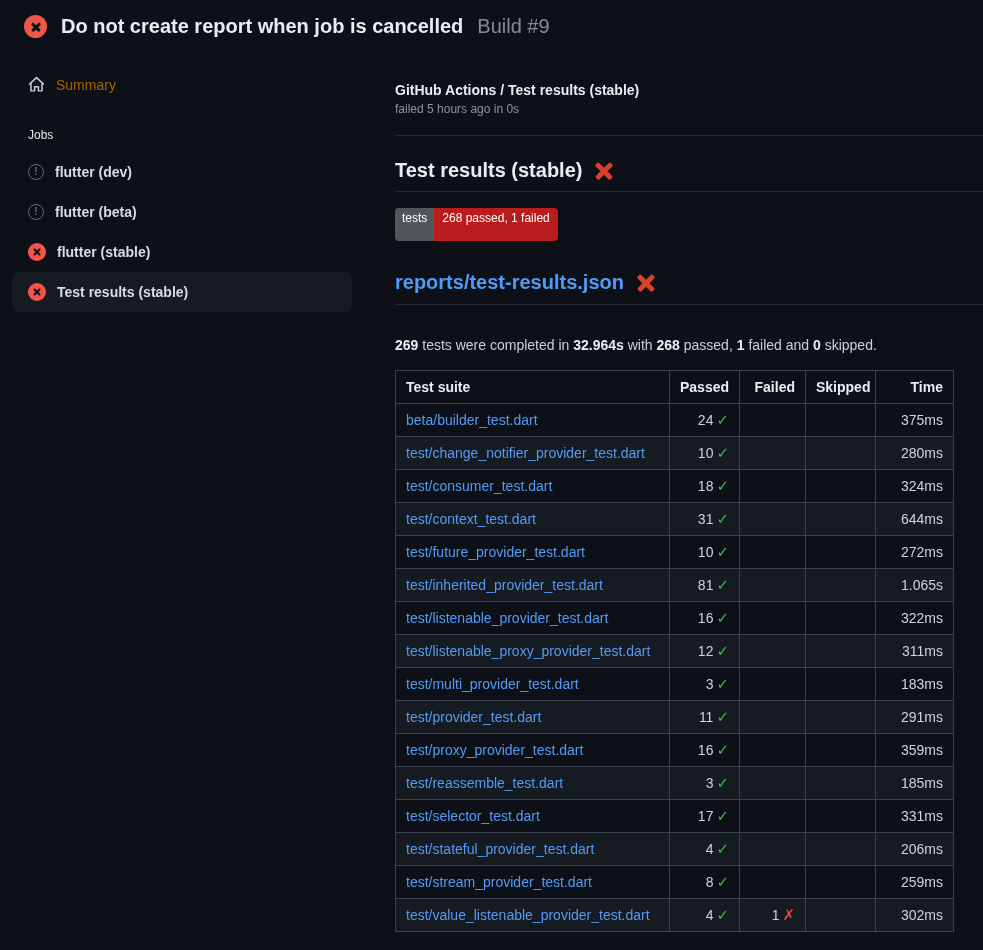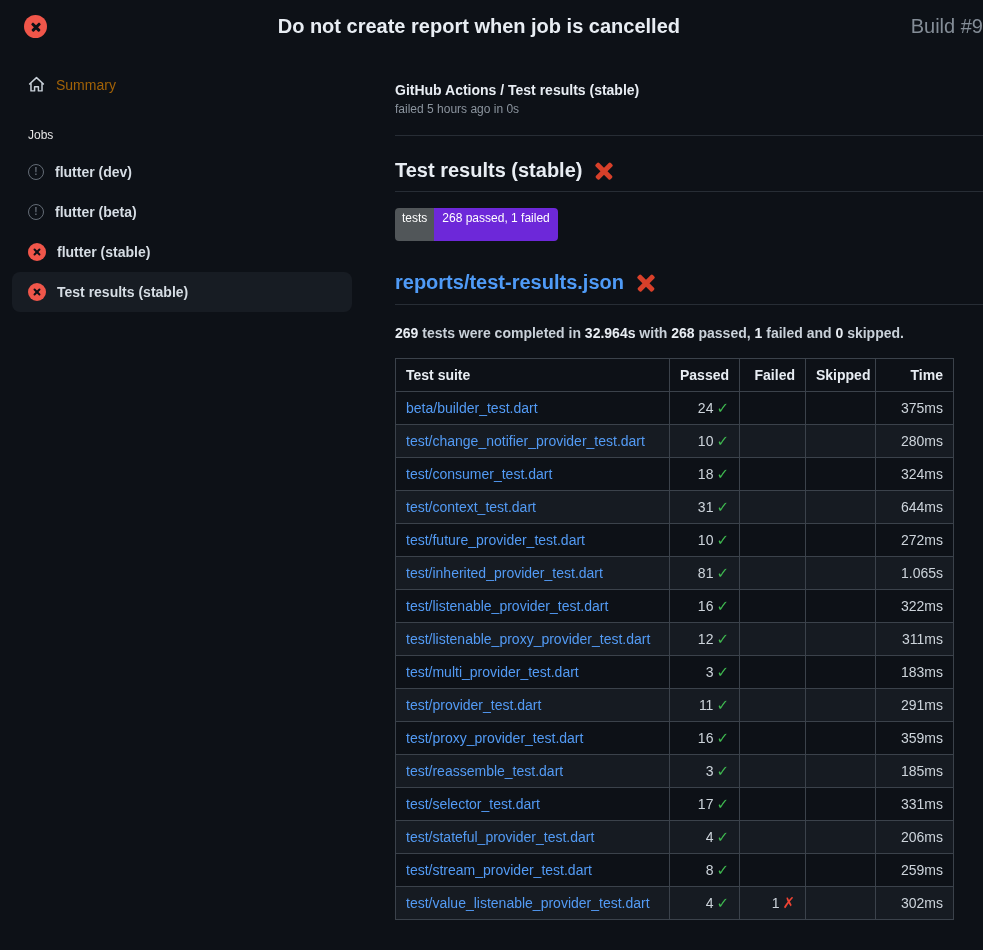--- a/index.html
+++ b/index.html
@@ -4,21 +4,21 @@
 <style>
   * { margin:0; padding:0; box-sizing:border-box; }
   html,body { width:983px; height:950px; overflow:hidden; }
   body {
     background:#0d1117;
     color:#c9d1d9;
     font-family:"Liberation Sans","DejaVu Sans",sans-serif;
     font-size:14px;
   }
   
-  .app-header { display:flex; align-items:center; gap:14px; padding:15px 0 12px 24px;justify-content:space-between; }
+  .app-header { display:flex; align-items:center; gap:14px; padding:15px 0 12px 24px; }
   .status-circle {
     border-radius:50%; background:#f0564a; flex-shrink:0;
     display:flex; align-items:center; justify-content:center; position:relative;
   }
   .status-circle.lg { width:23px; height:23px; }
   .status-circle.sm { width:18px; height:18px; }
   .cross { position:relative; display:inline-block; }
   .cross::before, .cross::after {
     content:""; position:absolute; left:50%; top:50%; border-radius:1px;
     background:#0d1117;
@@ -65,27 +65,27 @@
   .big-x { width:20px; height:20px; }
   .big-x::before, .big-x::after {
     content:""; position:absolute; left:50%; top:50%; border-radius:1.5px;
     background:#d8402a; width:21px; height:4.5px;
   }
   .big-x::before { transform:translate(-50%,-50%) rotate(45deg); }
   .big-x::after  { transform:translate(-50%,-50%) rotate(-45deg); }
 
   .badge { display:inline-flex; margin-top:16px; font-size:12px; border-radius:4px; overflow:hidden; }
   .badge .b-label { background:#515659; color:#fff; padding:3px 7px 16px; }
-  .badge .b-value { background:#6d28d9; color:#fff; padding:3px 8px 4px; }
+  .badge .b-value { background:#b91c1c; color:#fff; padding:3px 8px 4px; }
 
   .h2-row { display:flex; align-items:center; gap:12px; margin-top:30px;
             padding-bottom:10px; border-bottom:1px solid #272d35; }
   .h2-text { font-size:20px; font-weight:700; color:#4f9bf7; cursor:pointer; }
 
-  .summary-line { margin-top:20px; color:#c9d1d9;font-weight:bold; }
+  .summary-line { margin-top:32px; color:#c9d1d9; }
   .summary-line b { color:#e8edf3; }
 
   
   table { border-collapse:collapse; margin-top:17px; table-layout:fixed; width:556px; }
   th, td { border:1px solid #3b424b; padding:7px 10px; line-height:18px; }
   th { color:#e8edf3; font-weight:700; text-align:right; }
   th.c-suite { text-align:left; }
   td { color:#cdd4db; }
   td.num { text-align:right; white-space:nowrap; }
   tbody tr:nth-child(even) { background:#161b22; }

